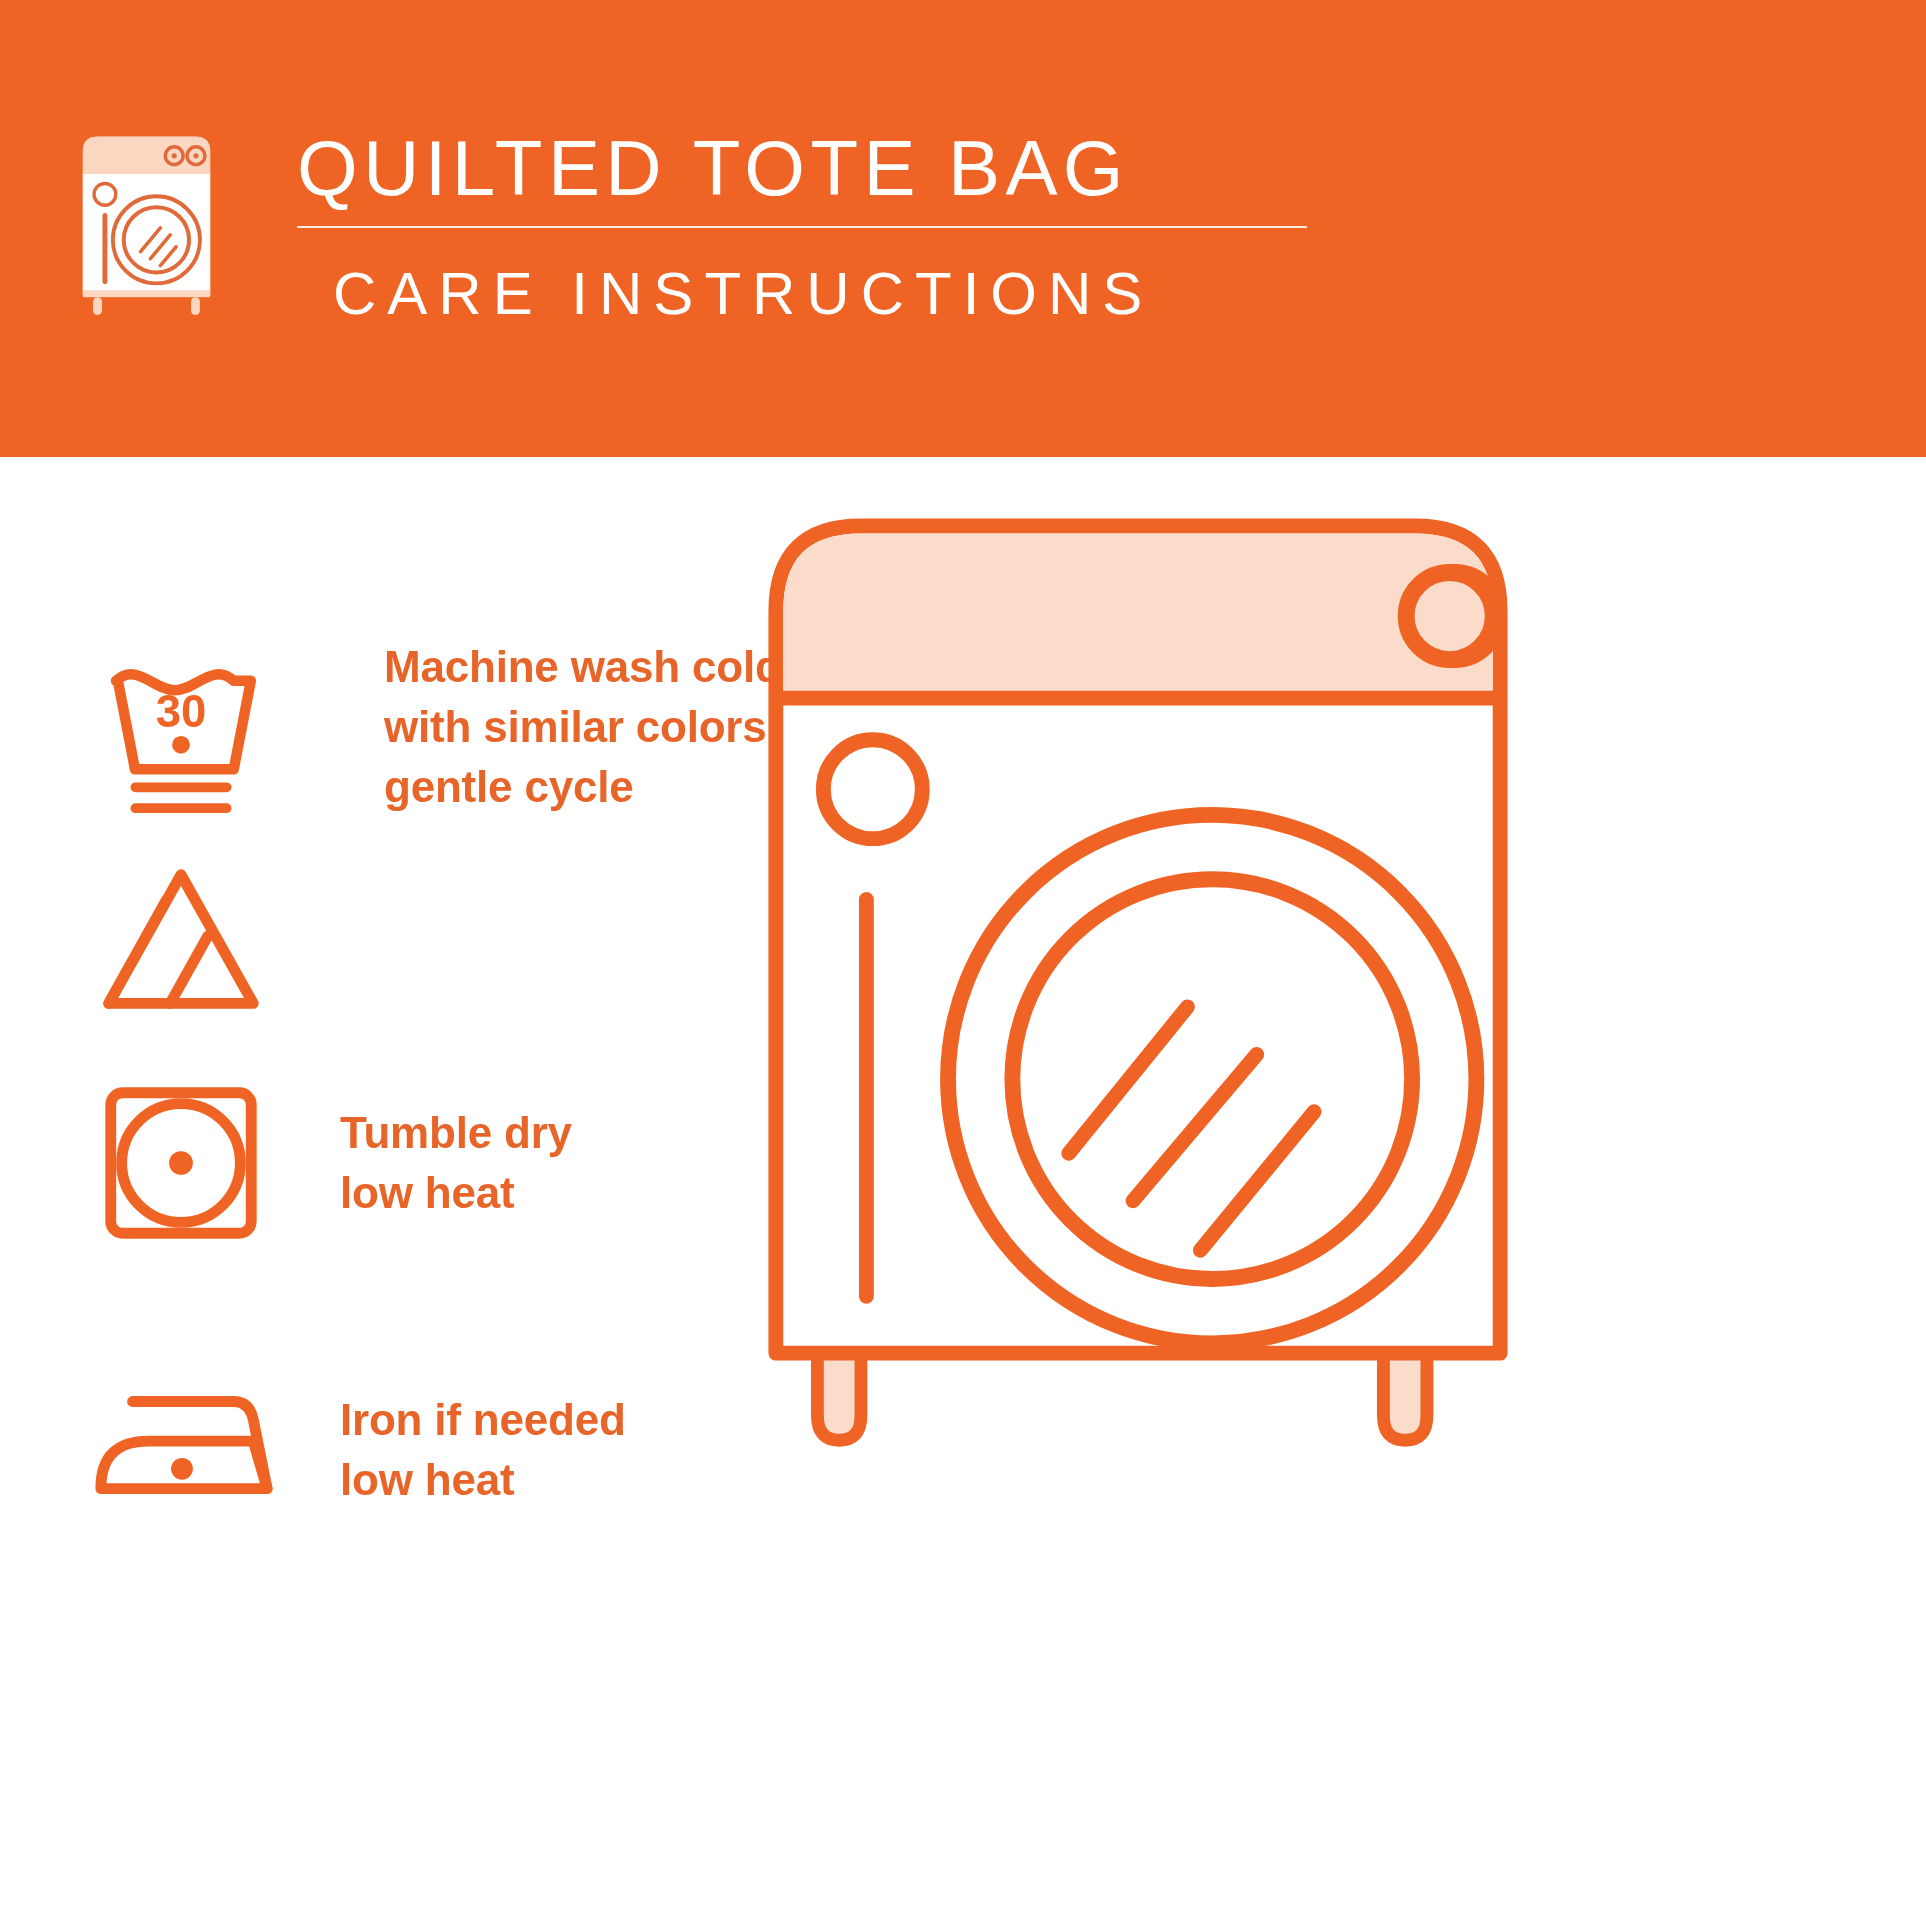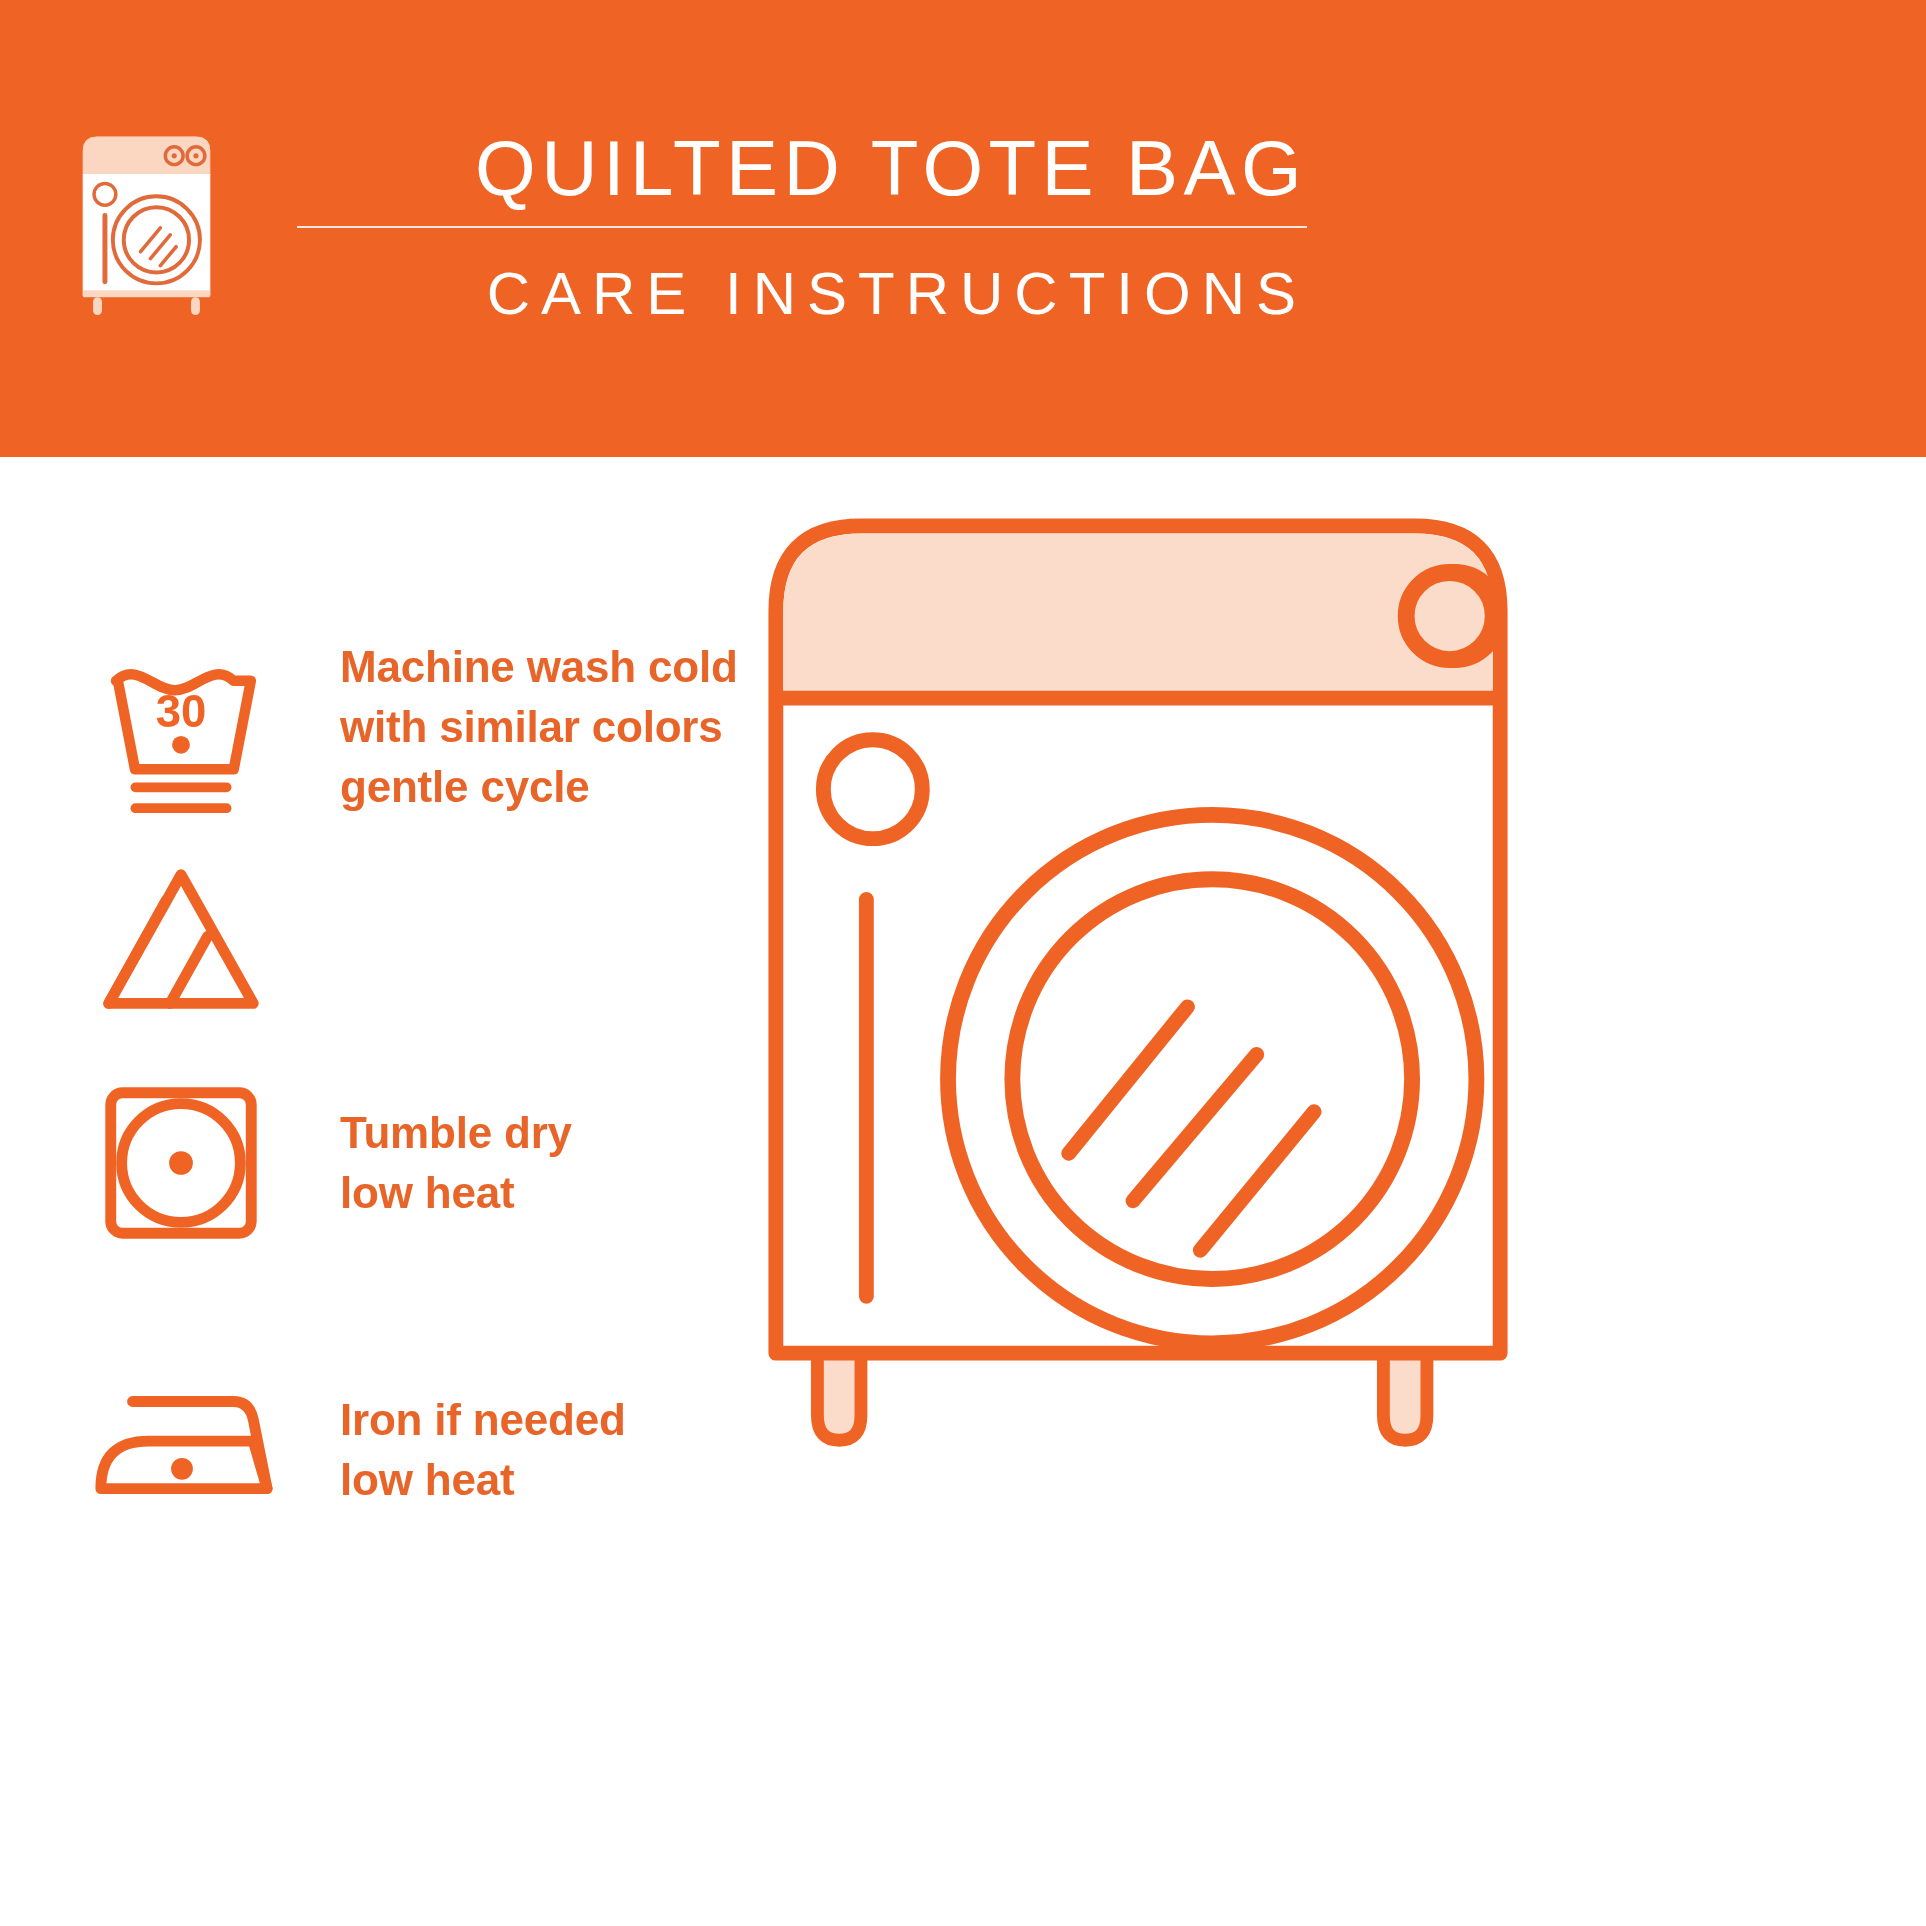--- a/index.html
+++ b/index.html
@@ -16,21 +16,20 @@
   }
 
   
   #header-banner {
     position: absolute;
     left: 0;
     top: 0;
     width: 1927px;
     height: 457px;
     background: #ef6424;
-    text-align: right;
   }
 
   #header-inner {
     position: absolute;
     left: 77px;
     top: 127px;
     width: 1228px;
     height: 218px;
     display: flex;
     flex-direction: row;
@@ -106,21 +105,21 @@
   .instruction-text {
     margin-left: 65px;
     color: #e8652a;
     font-size: 44px;
     line-height: 60px;
     font-weight: 700;
     letter-spacing: -0.2px;
     white-space: pre-line;
   }
 
-  #row-wash   { top: 176px; }
+  #row-wash   { top: 176px; gap: 44px; }
   #row-bleach { top: 396px; }
   #row-dry    { top: 612px; }
   #row-iron   { top: 899px; }
 
   
   #washer-illustration {
     position: absolute;
     left: 762px;
     top: 500px;
     width: 752px;

